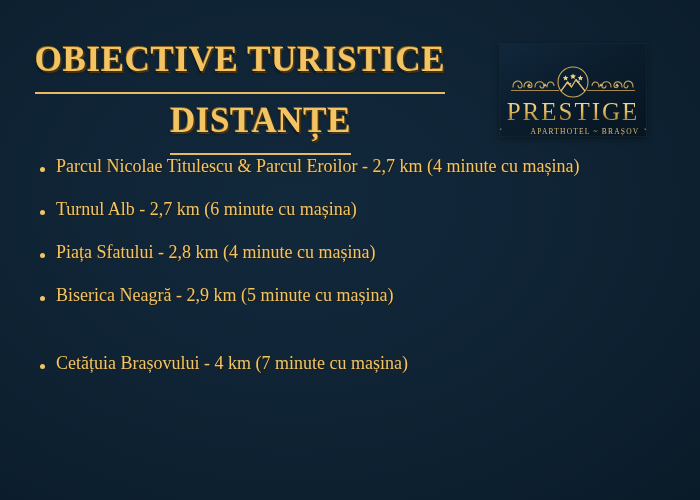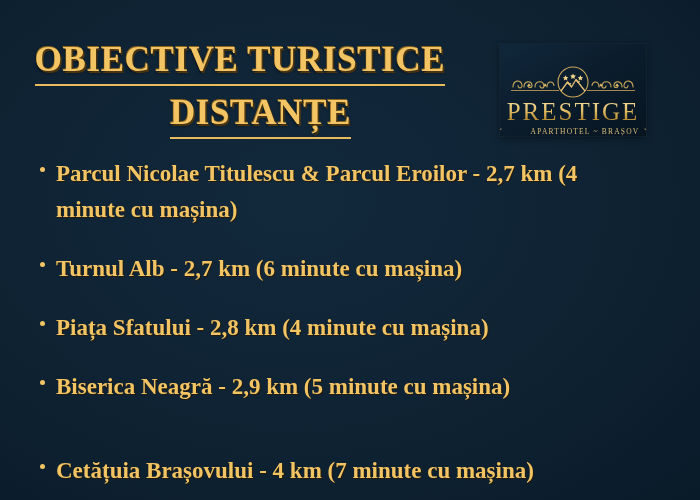--- a/index.html
+++ b/index.html
@@ -36,21 +36,21 @@
     font-weight: bold;
     font-size: 35px;
     line-height: 40px;
     letter-spacing: 0.6px;
     color: #f3c463;
     text-shadow:
        1.6px 1.6px 0 #4a3410,
       -0.6px -0.6px 0 #8a6520,
        0 2px 3px rgba(0,0,0,0.55);
     border-bottom: 2.5px solid #e8bc5c;
-    padding-bottom: 4px;
+    padding-bottom: 12px;
     white-space: nowrap;
   }
   #title-line-2 {
     margin-top: 7px;
     margin-left: 41px;
   }
 
   
   #logo-card {
     position: absolute;
@@ -125,23 +125,23 @@
     flex: 0 0 auto;
     width: 5px;
     height: 5px;
     border-radius: 50%;
     background: #f3c463;
     margin-top: 11px;
     margin-right: 11px;
   }
   .bullet-text {
     font-family: "Liberation Serif", "DejaVu Serif", serif;
-    font-weight: bold;
-    font-size: 23px;
-    line-height: 36px;
+    font-weight: normal;
+    font-size: 18px;
+    line-height: 20px;
     color: #f3c463;
     text-shadow: 1px 1px 0 rgba(40,26,5,0.85);
     max-width: 540px;
   }
   .bullet-item.wrap .bullet-text { max-width: 545px; }
 </style>
 </head>
 <body>
 
 <div id="slide">

